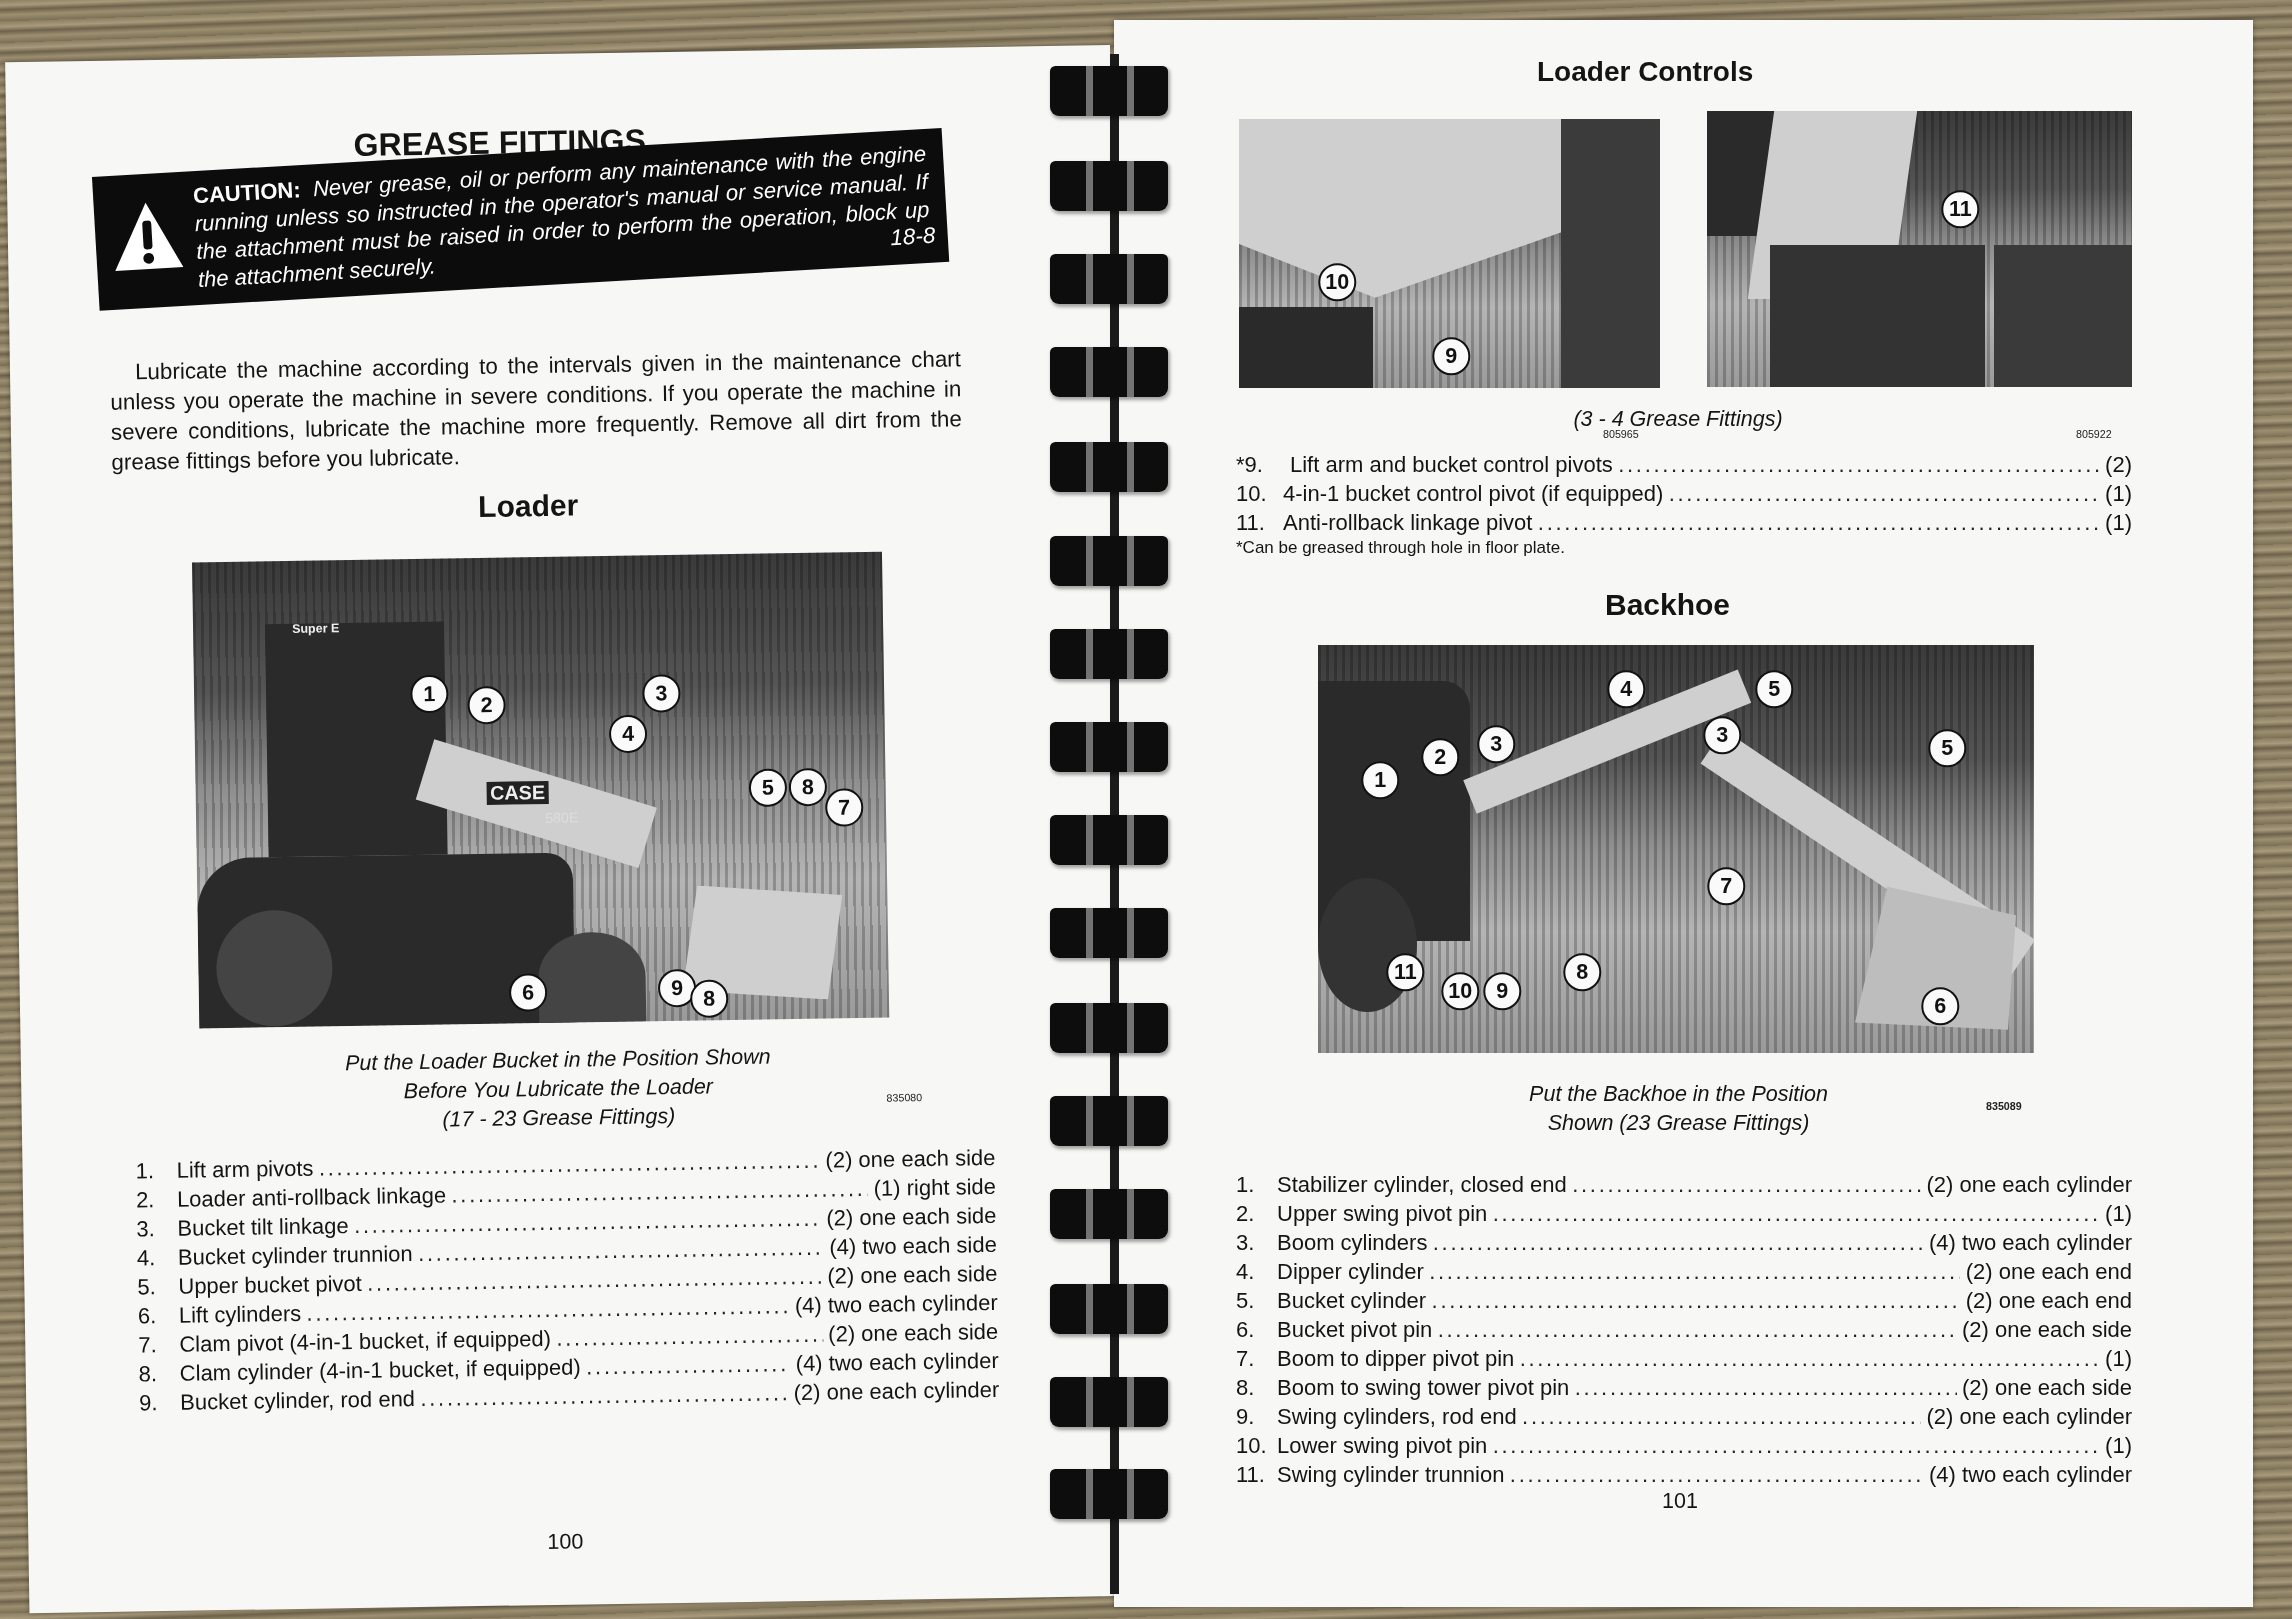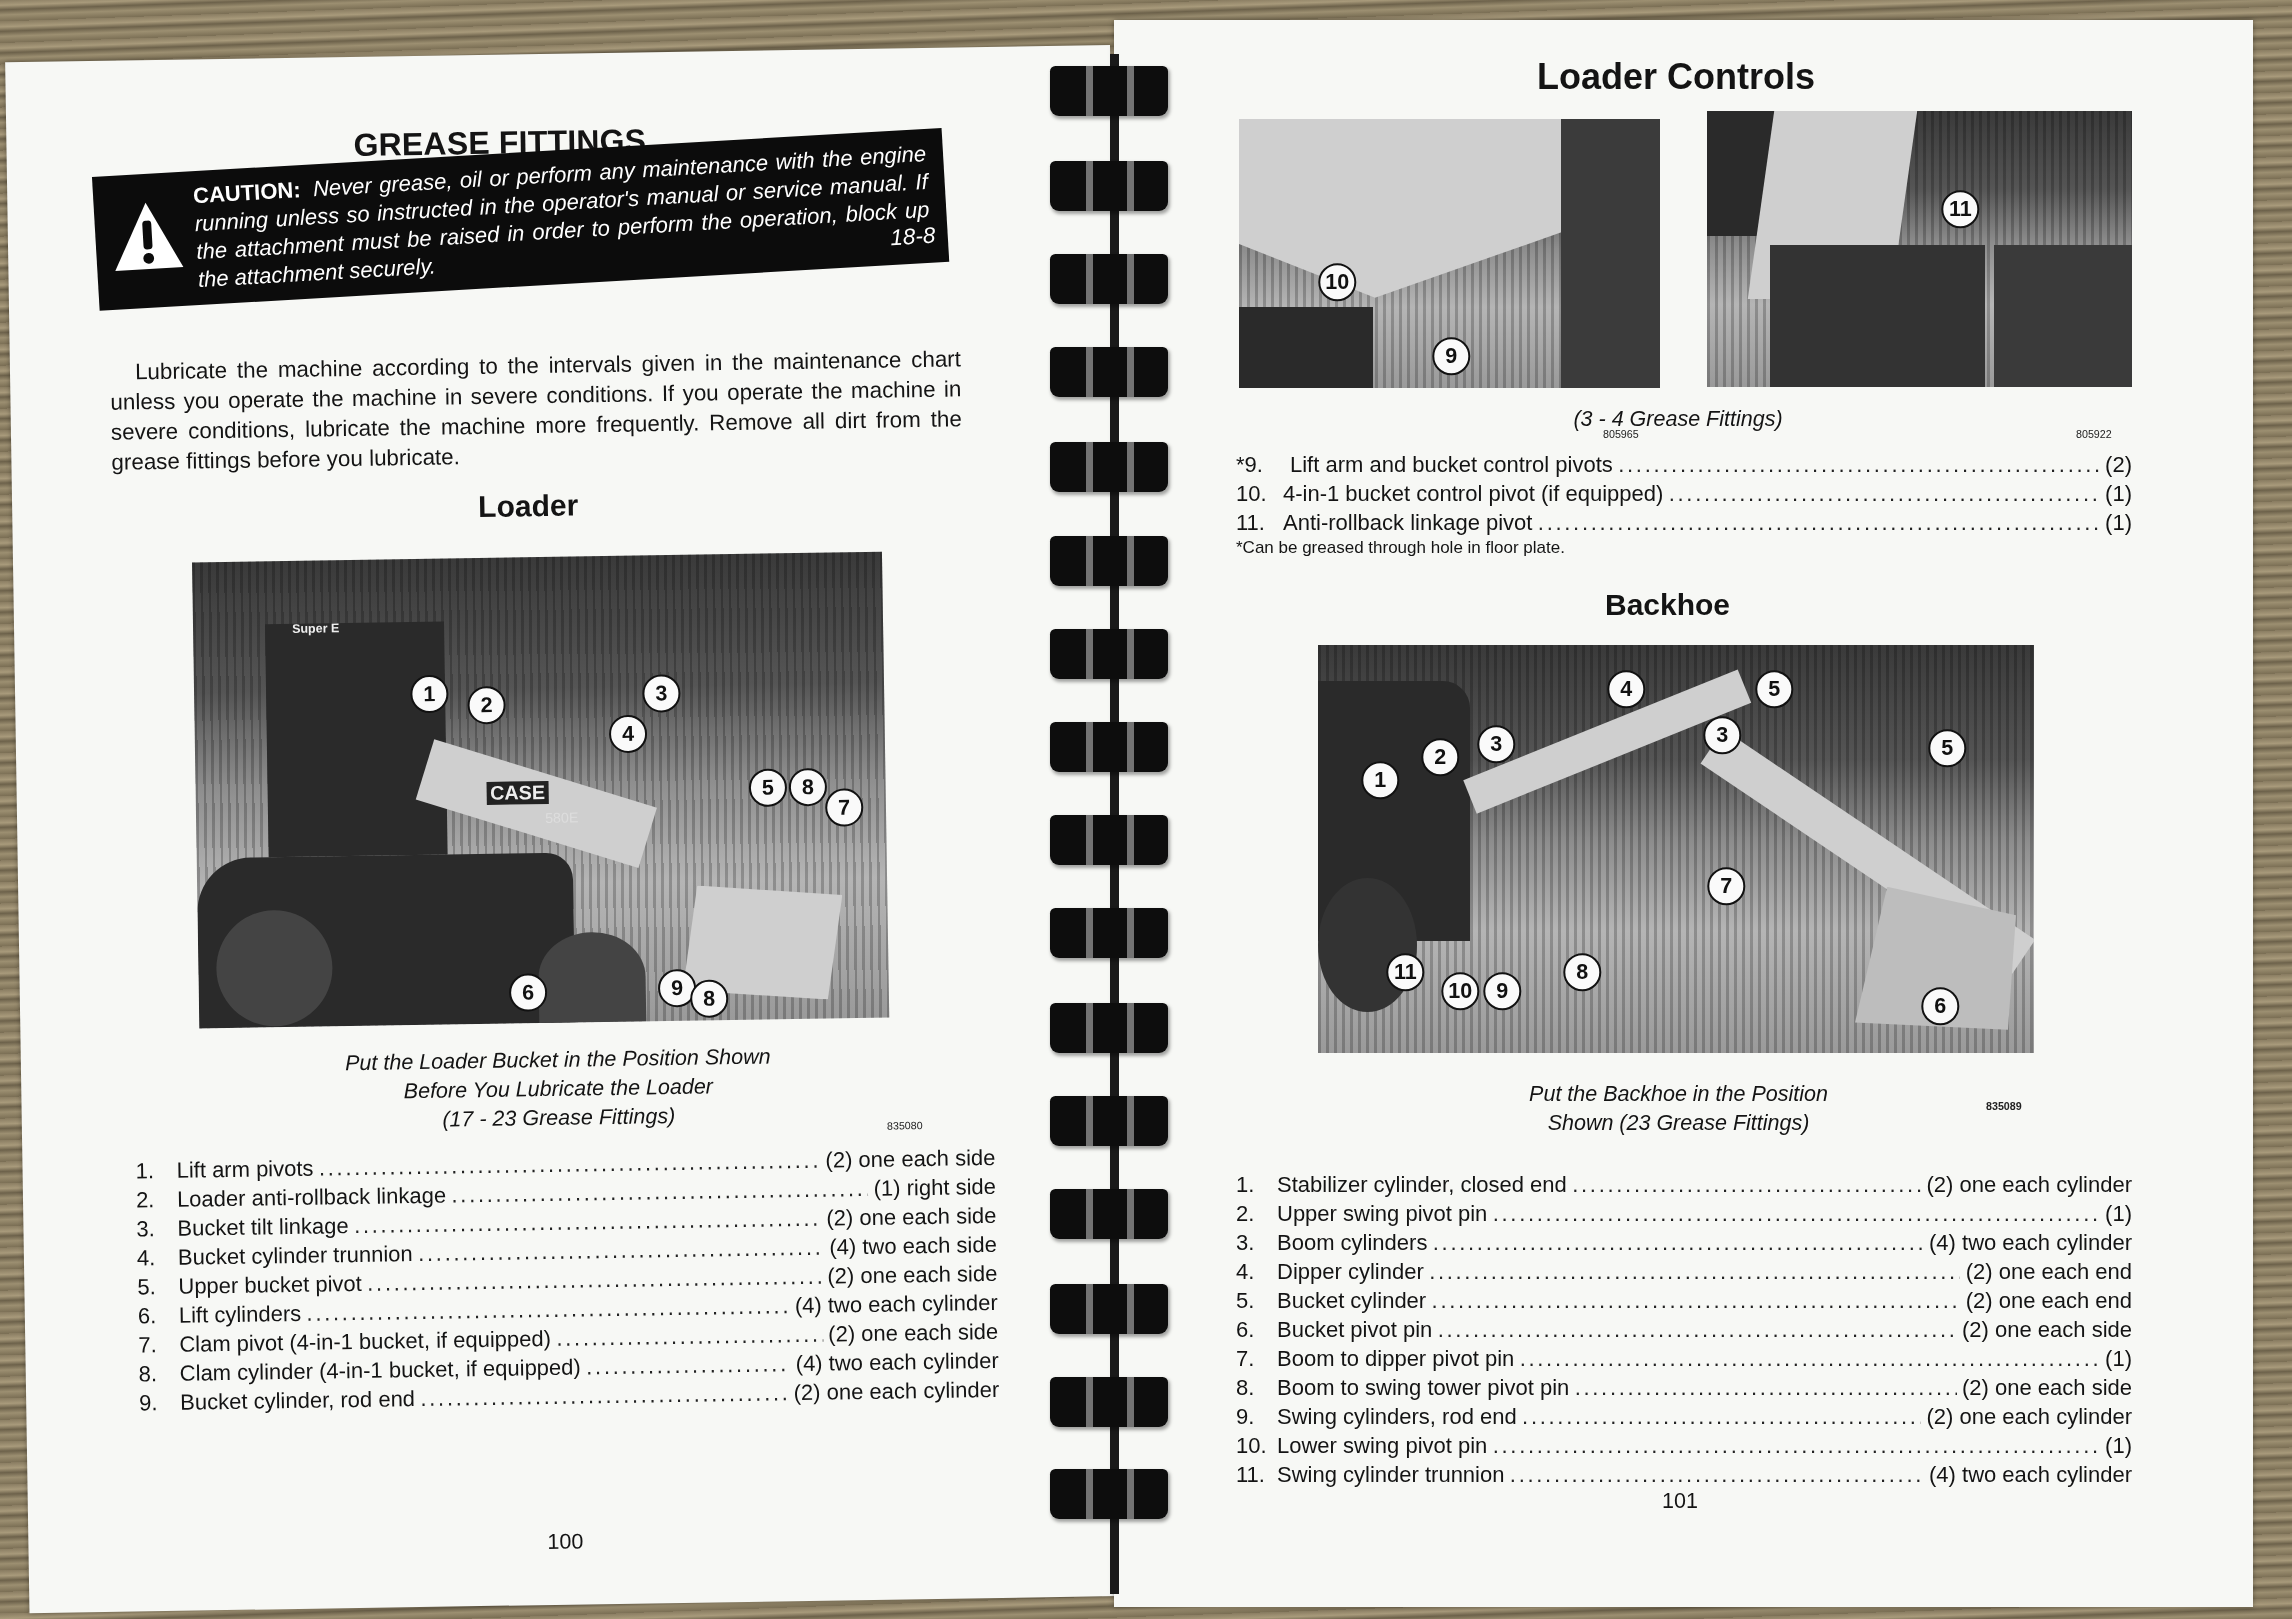--- a/index.html
+++ b/index.html
@@ -98,21 +98,21 @@
     <div class="callout" style="left:293px; top:148px;">2</div>
     <div class="callout" style="left:468px; top:139px;">3</div>
     <div class="callout" style="left:434px; top:179px;">4</div>
     <div class="callout" style="left:573px; top:235px;">5</div>
     <div class="callout" style="left:613px; top:235px;">8</div>
     <div class="callout" style="left:649px; top:256px;">7</div>
     <div class="callout" style="left:330px; top:436px;">6</div>
     <div class="callout" style="left:479px; top:434px;">9</div>
     <div class="callout" style="left:511px; top:445px;">8</div>
   </div>
-  <div class="figno" style="left:833px; top:1030px;padding-left:32px;">835080</div>
+  <div class="figno" style="left:833px; top:1002px;padding-left:32px;">835080</div>
 
   <div class="caption abs" style="left:179px; top:992px; width:716px;">
     <div>Put the Loader Bucket in the Position Shown</div>
     <div>Before You Lubricate the Loader</div>
     <div>(17 - 23 Grease Fittings)</div>
   </div>
 
   <ul class="list abs" style="left:113px; top:1096px; width:860px;">
     <li>
         <span class="num">1.</span>
@@ -167,21 +167,21 @@
         <span class="lbl">Bucket cylinder, rod end</span>
         <span class="dots"></span>
         <span class="qty">(2) one each cylinder</span>
       </li>
   </ul>
 
   <div class="pageno" style="left:519px; top:1476px;">100</div>
 </div>
 
 <div id="right-page" class="page">
-  <h2 class="sub abs" style="left:423px; top:36px; font-size:36px;">Loader Controls</h2>
+  <h2 class="sub abs" style="left:423px; top:36px; font-size:28px;">Loader Controls</h2>
 
   <div class="photo" style="left:125px; top:99px; width:421px; height:269px;">
     <div class="machine light" style="left:0; top:0; width:340px; height:179px; clip-path:polygon(0 0,100% 0,100% 60%,40% 100%,0 70%);"></div>
     <div class="machine" style="left:0; top:188px; width:134px; height:81px;"></div>
     <div class="machine" style="left:322px; top:0; width:99px; height:269px; background:#3b3b3b;"></div>
     <div class="callout" style="left:99px; top:164px;">10</div>
     <div class="callout" style="left:213px; top:238px;">9</div>
   </div>
   <div class="figno" style="left:489px; top:367px;">805965</div>
 

